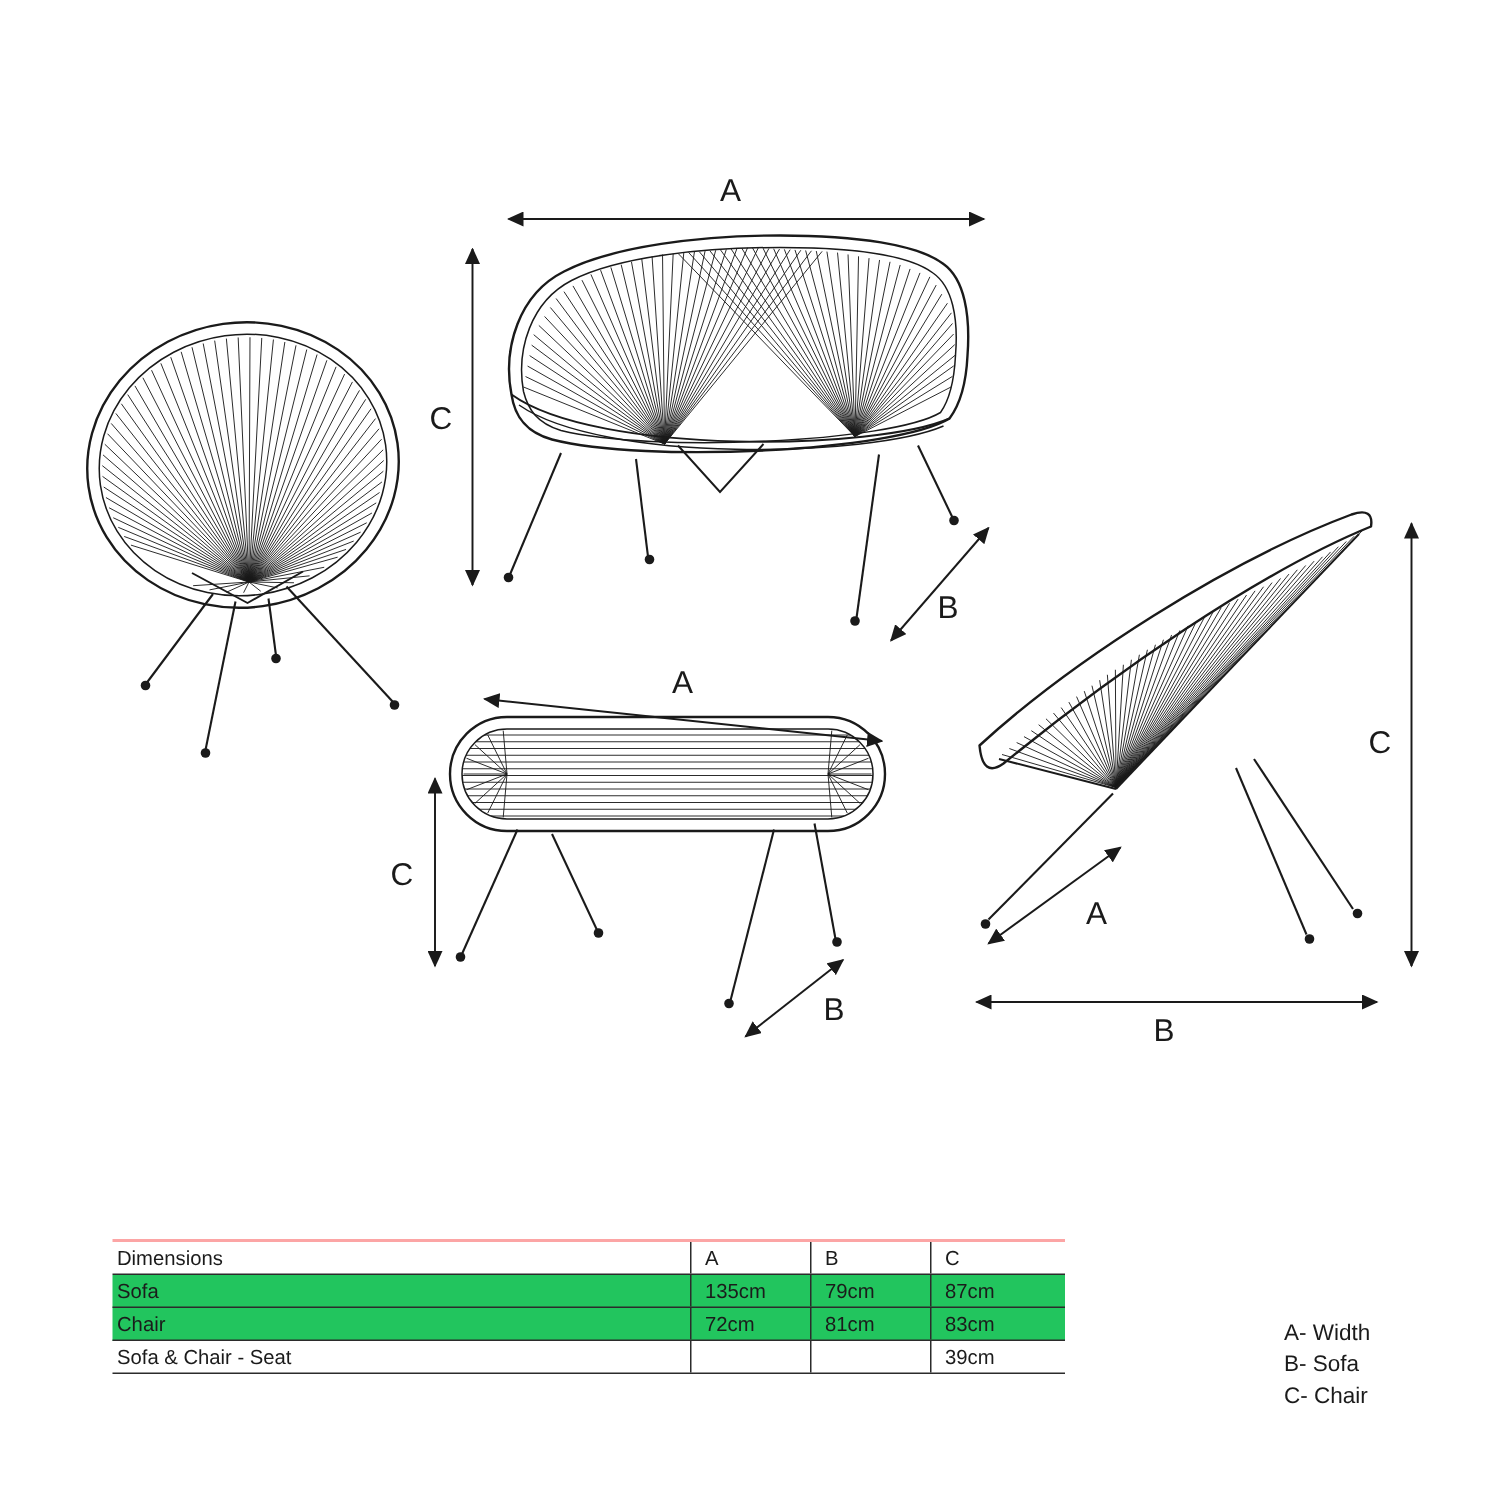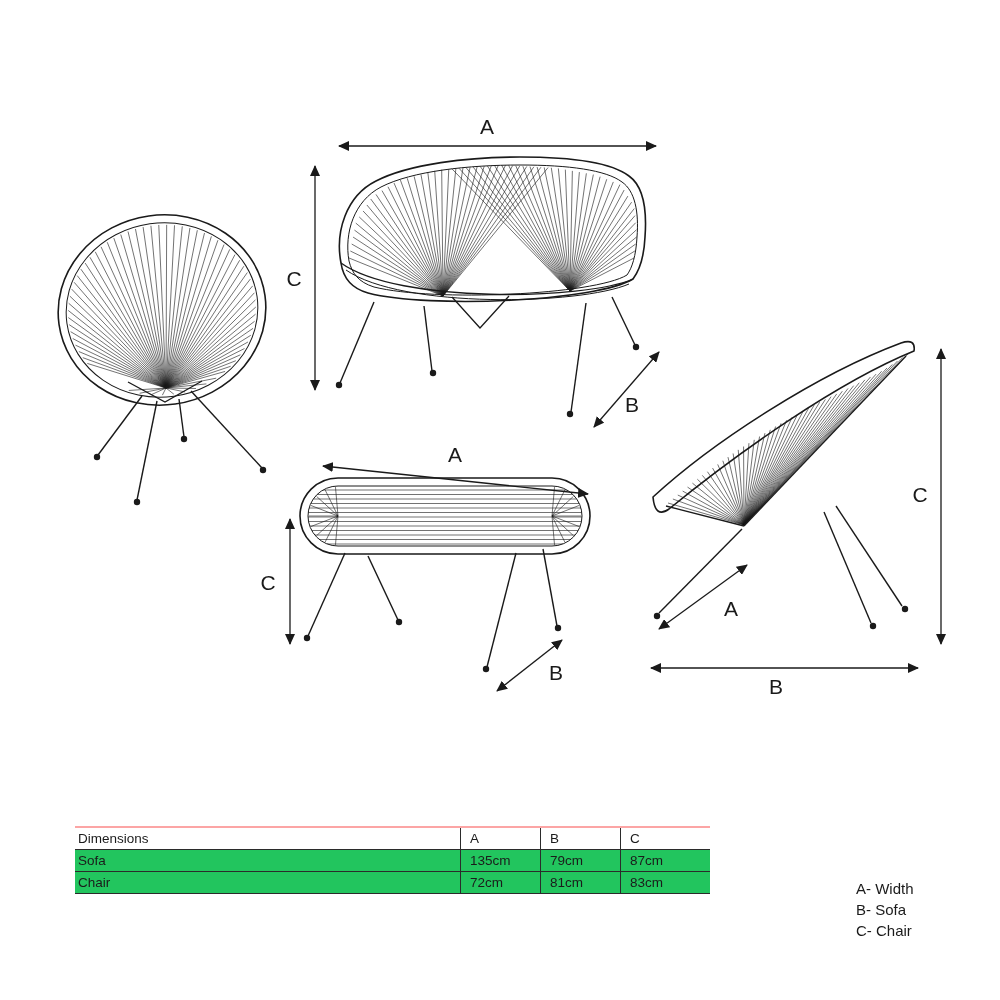--- a/index.html
+++ b/index.html
@@ -357,20 +357,26 @@
       <div class="tc ca">135cm</div>
       <div class="tc cb">79cm</div>
       <div class="tc cc">87cm</div>
     </div>
     <div class="trow shaded">
       <div class="tc tlabel">Chair</div>
       <div class="tc ca">72cm</div>
       <div class="tc cb">81cm</div>
       <div class="tc cc">83cm</div>
     </div>
+    <div class="trow">
+      <div class="tc tlabel">Sofa &amp; Chair - Seat</div>
+      <div class="tc ca"></div>
+      <div class="tc cb"></div>
+      <div class="tc cc">39cm</div>
+    </div>
   </div>
 
   <div class="legend">
     <div>A- Width</div>
     <div>B- Sofa</div>
     <div>C- Chair</div>
   </div>
 
 </div>
 

